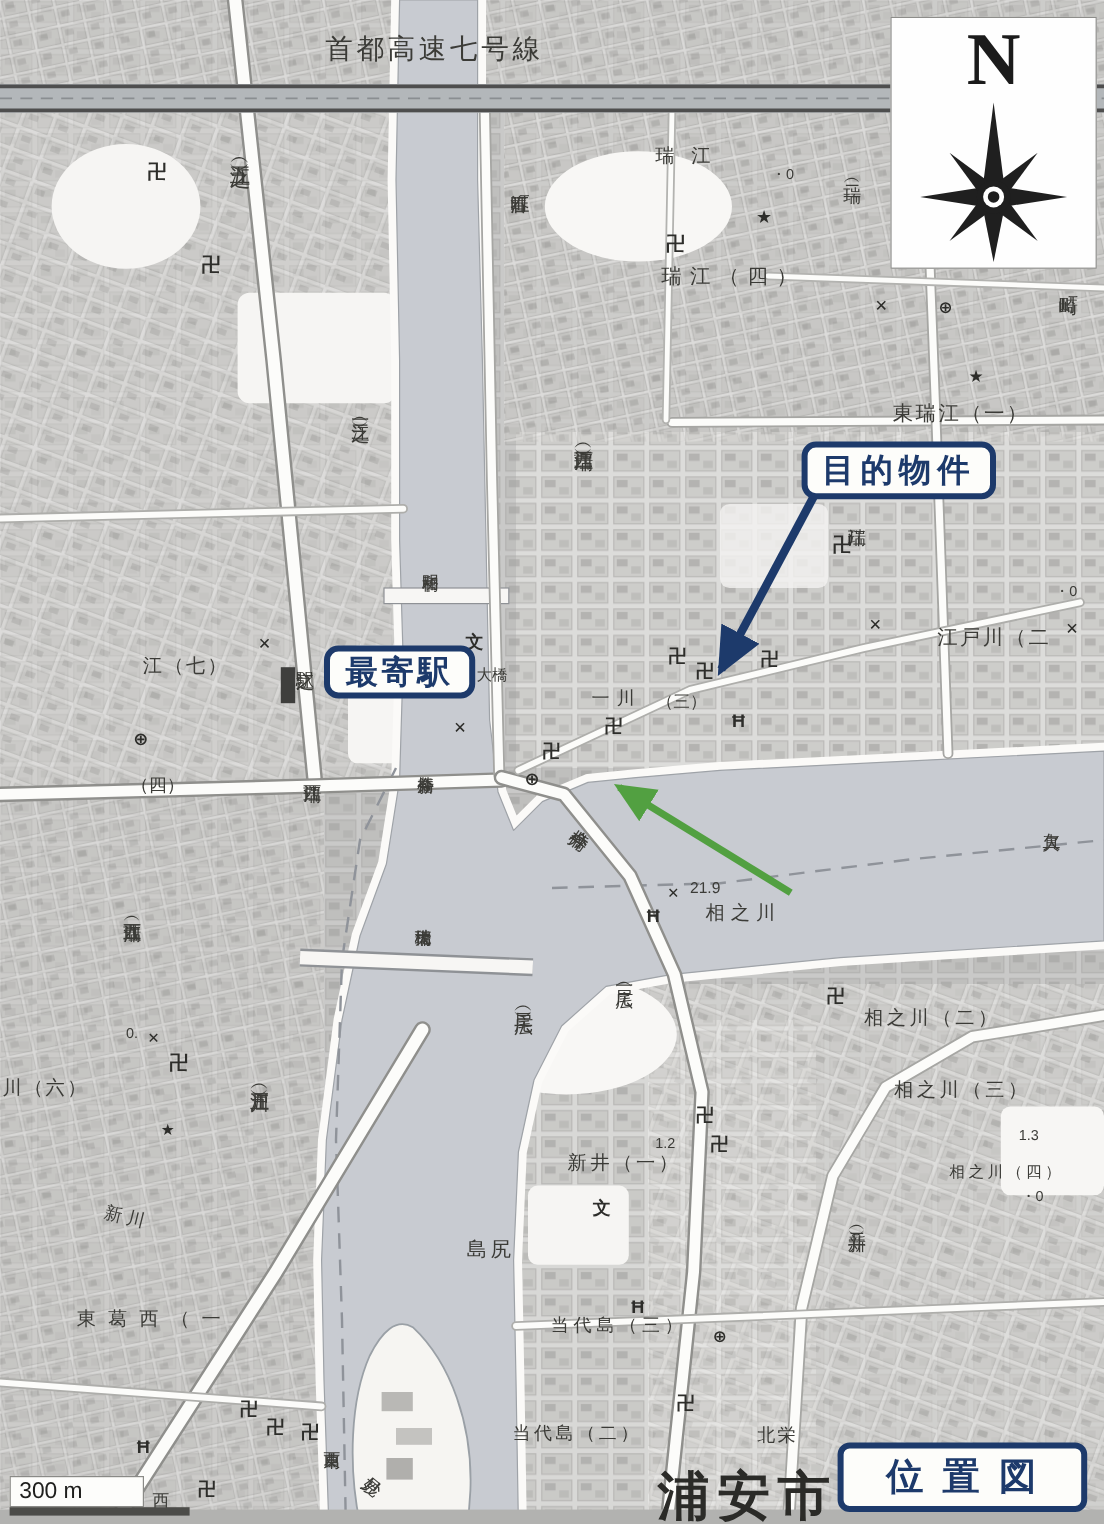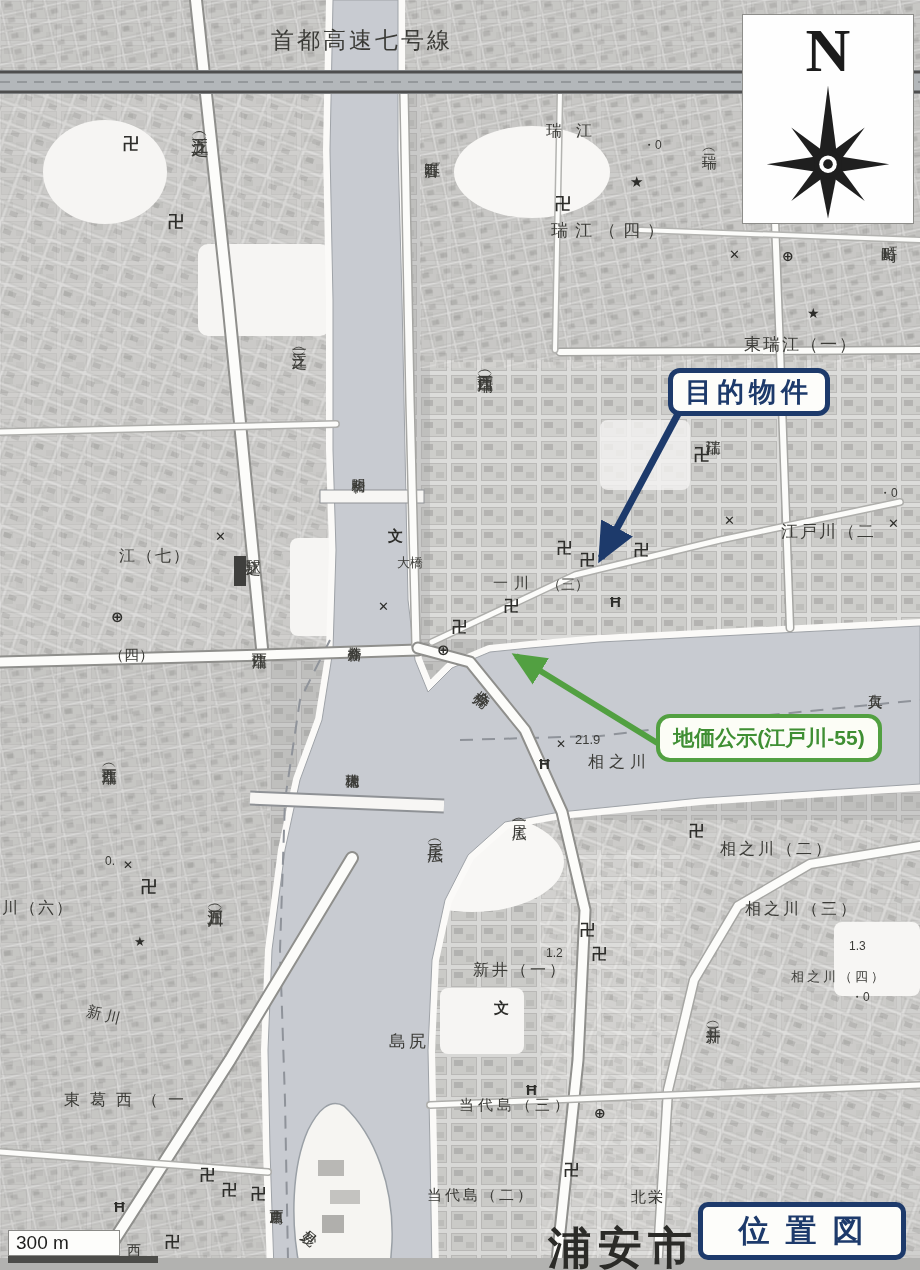--- a/index.html
+++ b/index.html
@@ -246,21 +246,21 @@
       </marker>
       <marker id="mgreen" markerWidth="6" markerHeight="6" refX="3.4" refY="1.8" orient="auto" markerUnits="strokeWidth" viewBox="0 0 4.2 3.6">
         <path d="M0,0 L4,1.8 L0,3.6 Z" fill="#52a041"></path>
       </marker>
     </defs>
     <path d="M678,414 L601,558" stroke="#1d3a6b" stroke-width="7" fill="none" marker-end="url(#mblue)"></path>
     <path d="M659,744 L516,656" stroke="#52a041" stroke-width="6" fill="none" marker-end="url(#mgreen)"></path>
   </svg>
 
   <div class="callout navy" id="target-callout">目的物件</div>
-  <div class="callout green" id="landprice-callout">地価公示(江戸川-55)</div>
+  <div class="callout navy" id="station-callout">最寄駅</div>
   <div class="callout navy" id="title-callout">位置図</div>
 
   <div class="compass">
     <div class="cn">N</div>
     <svg width="150" height="140" viewBox="-78 -95 156 160">
       <g fill="#1f1f1f">
         <polygon points="0,-90 10,-12 -10,-12"></polygon>
         <polygon points="0,62 10,12 -10,12"></polygon>
         <polygon points="70,0 12,-9 12,9"></polygon>
         <polygon points="-70,0 -12,-9 -12,9"></polygon>

